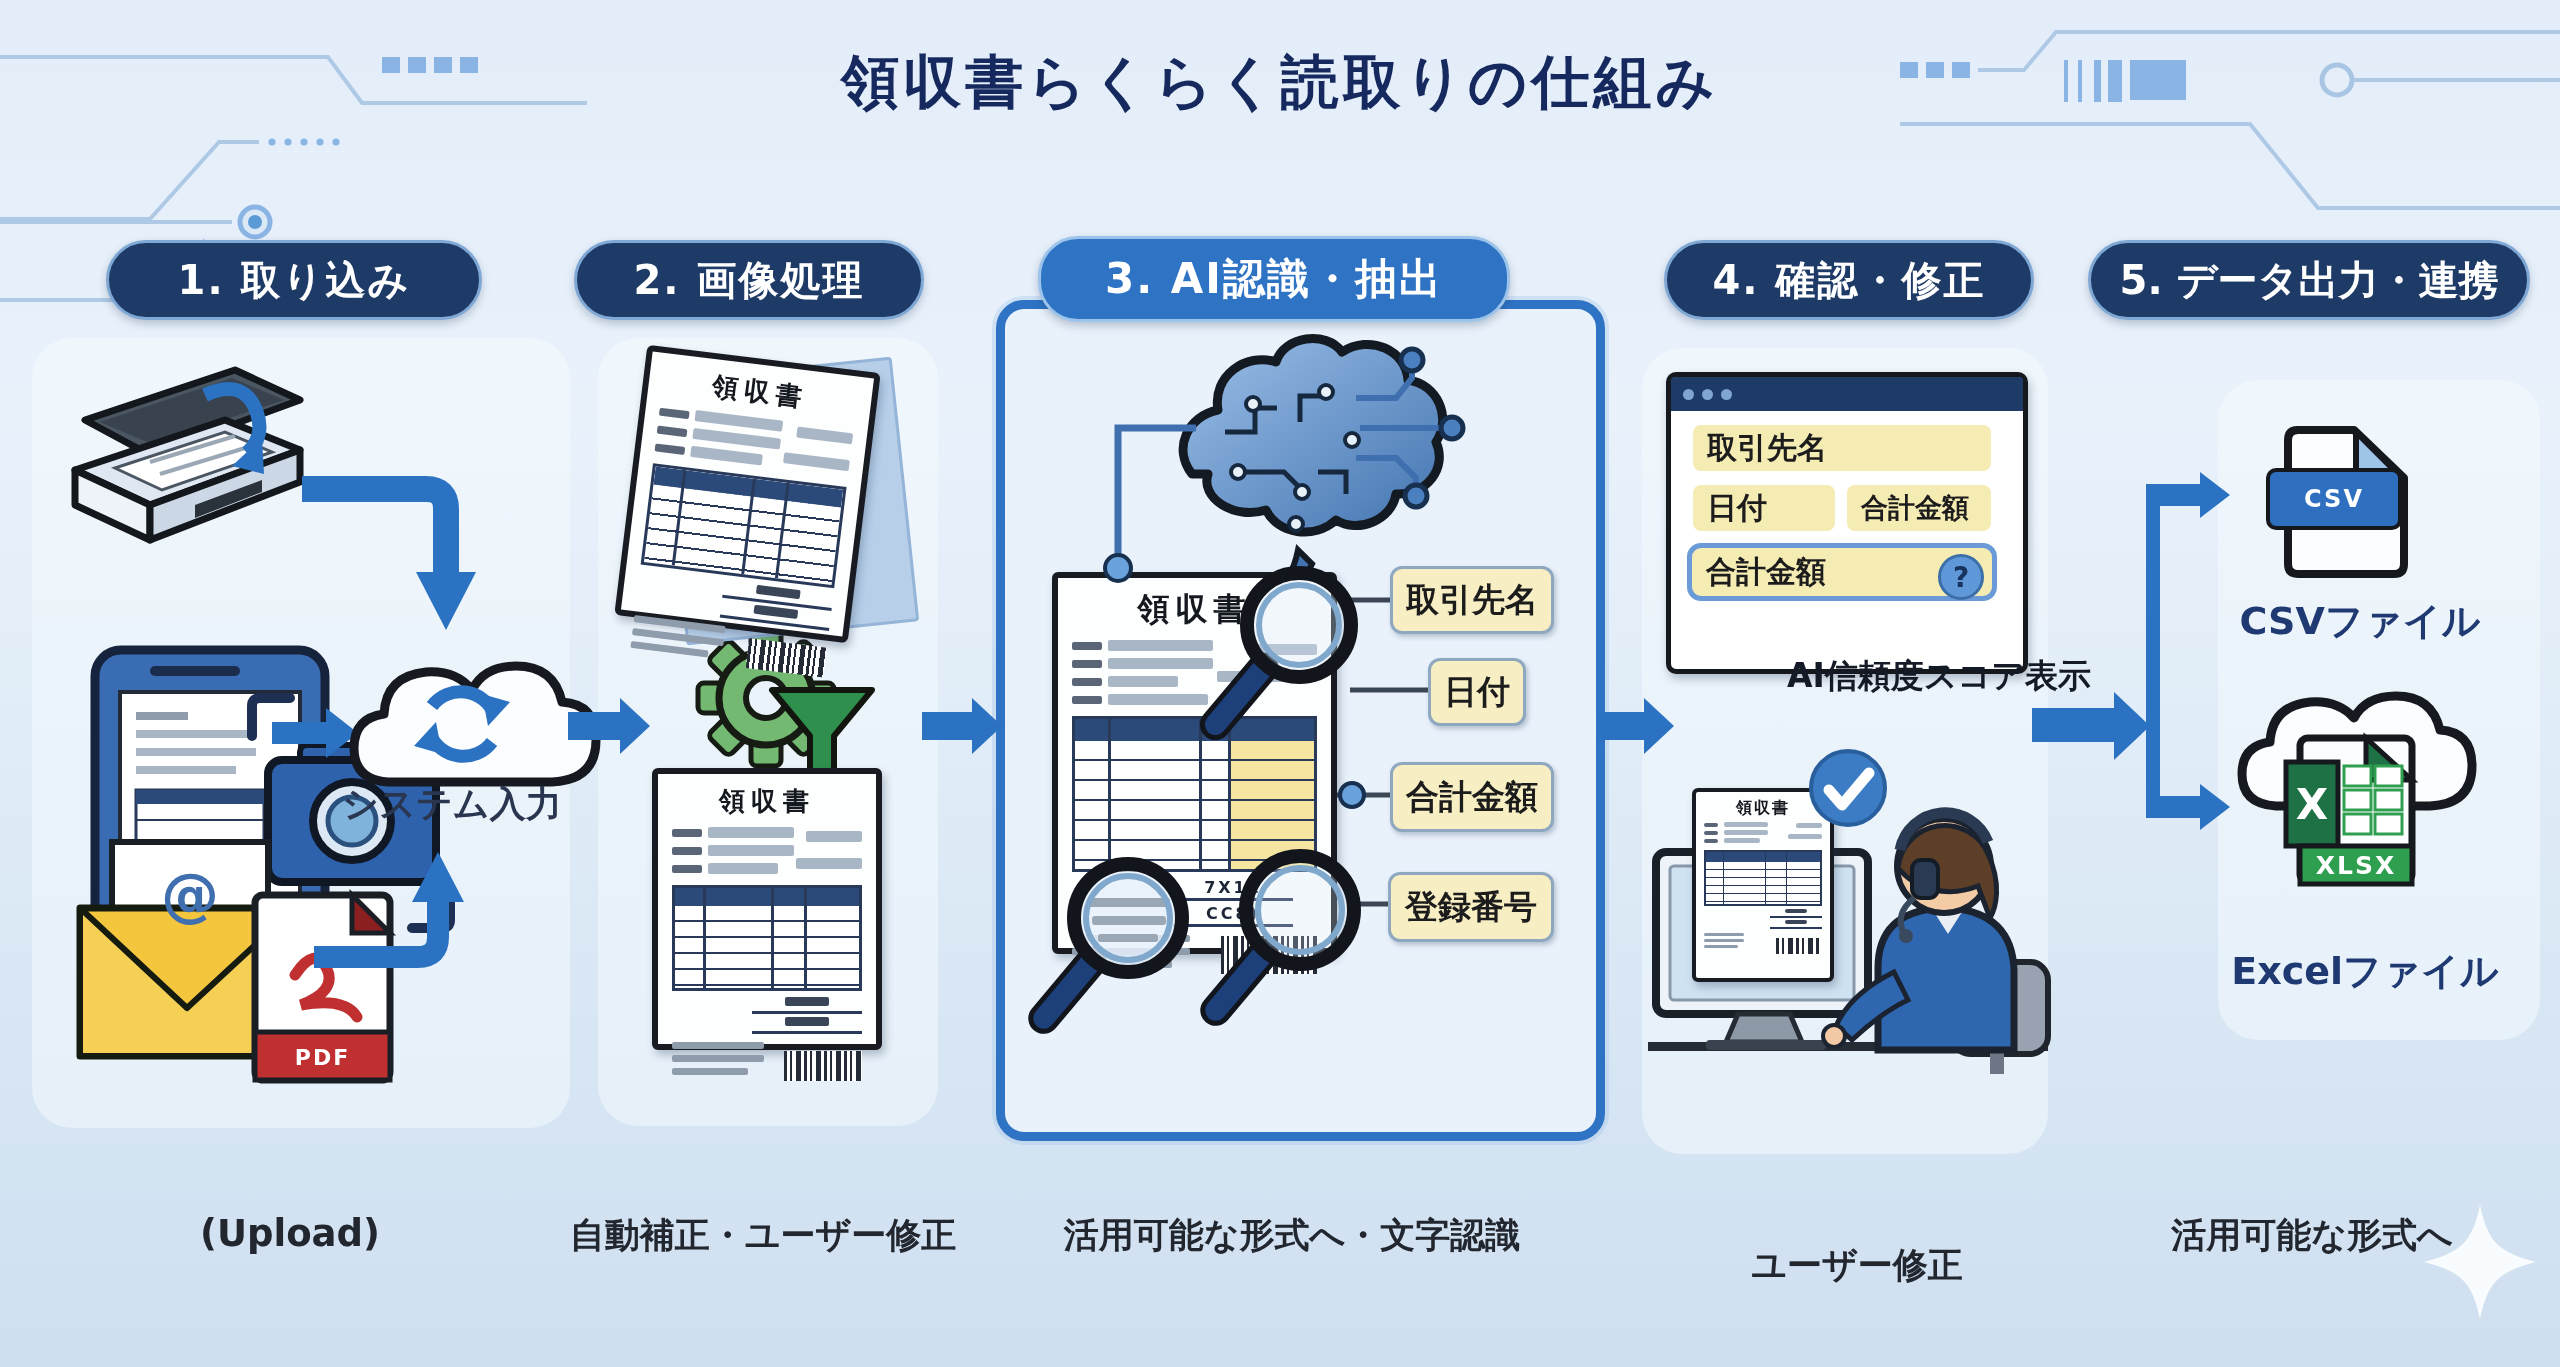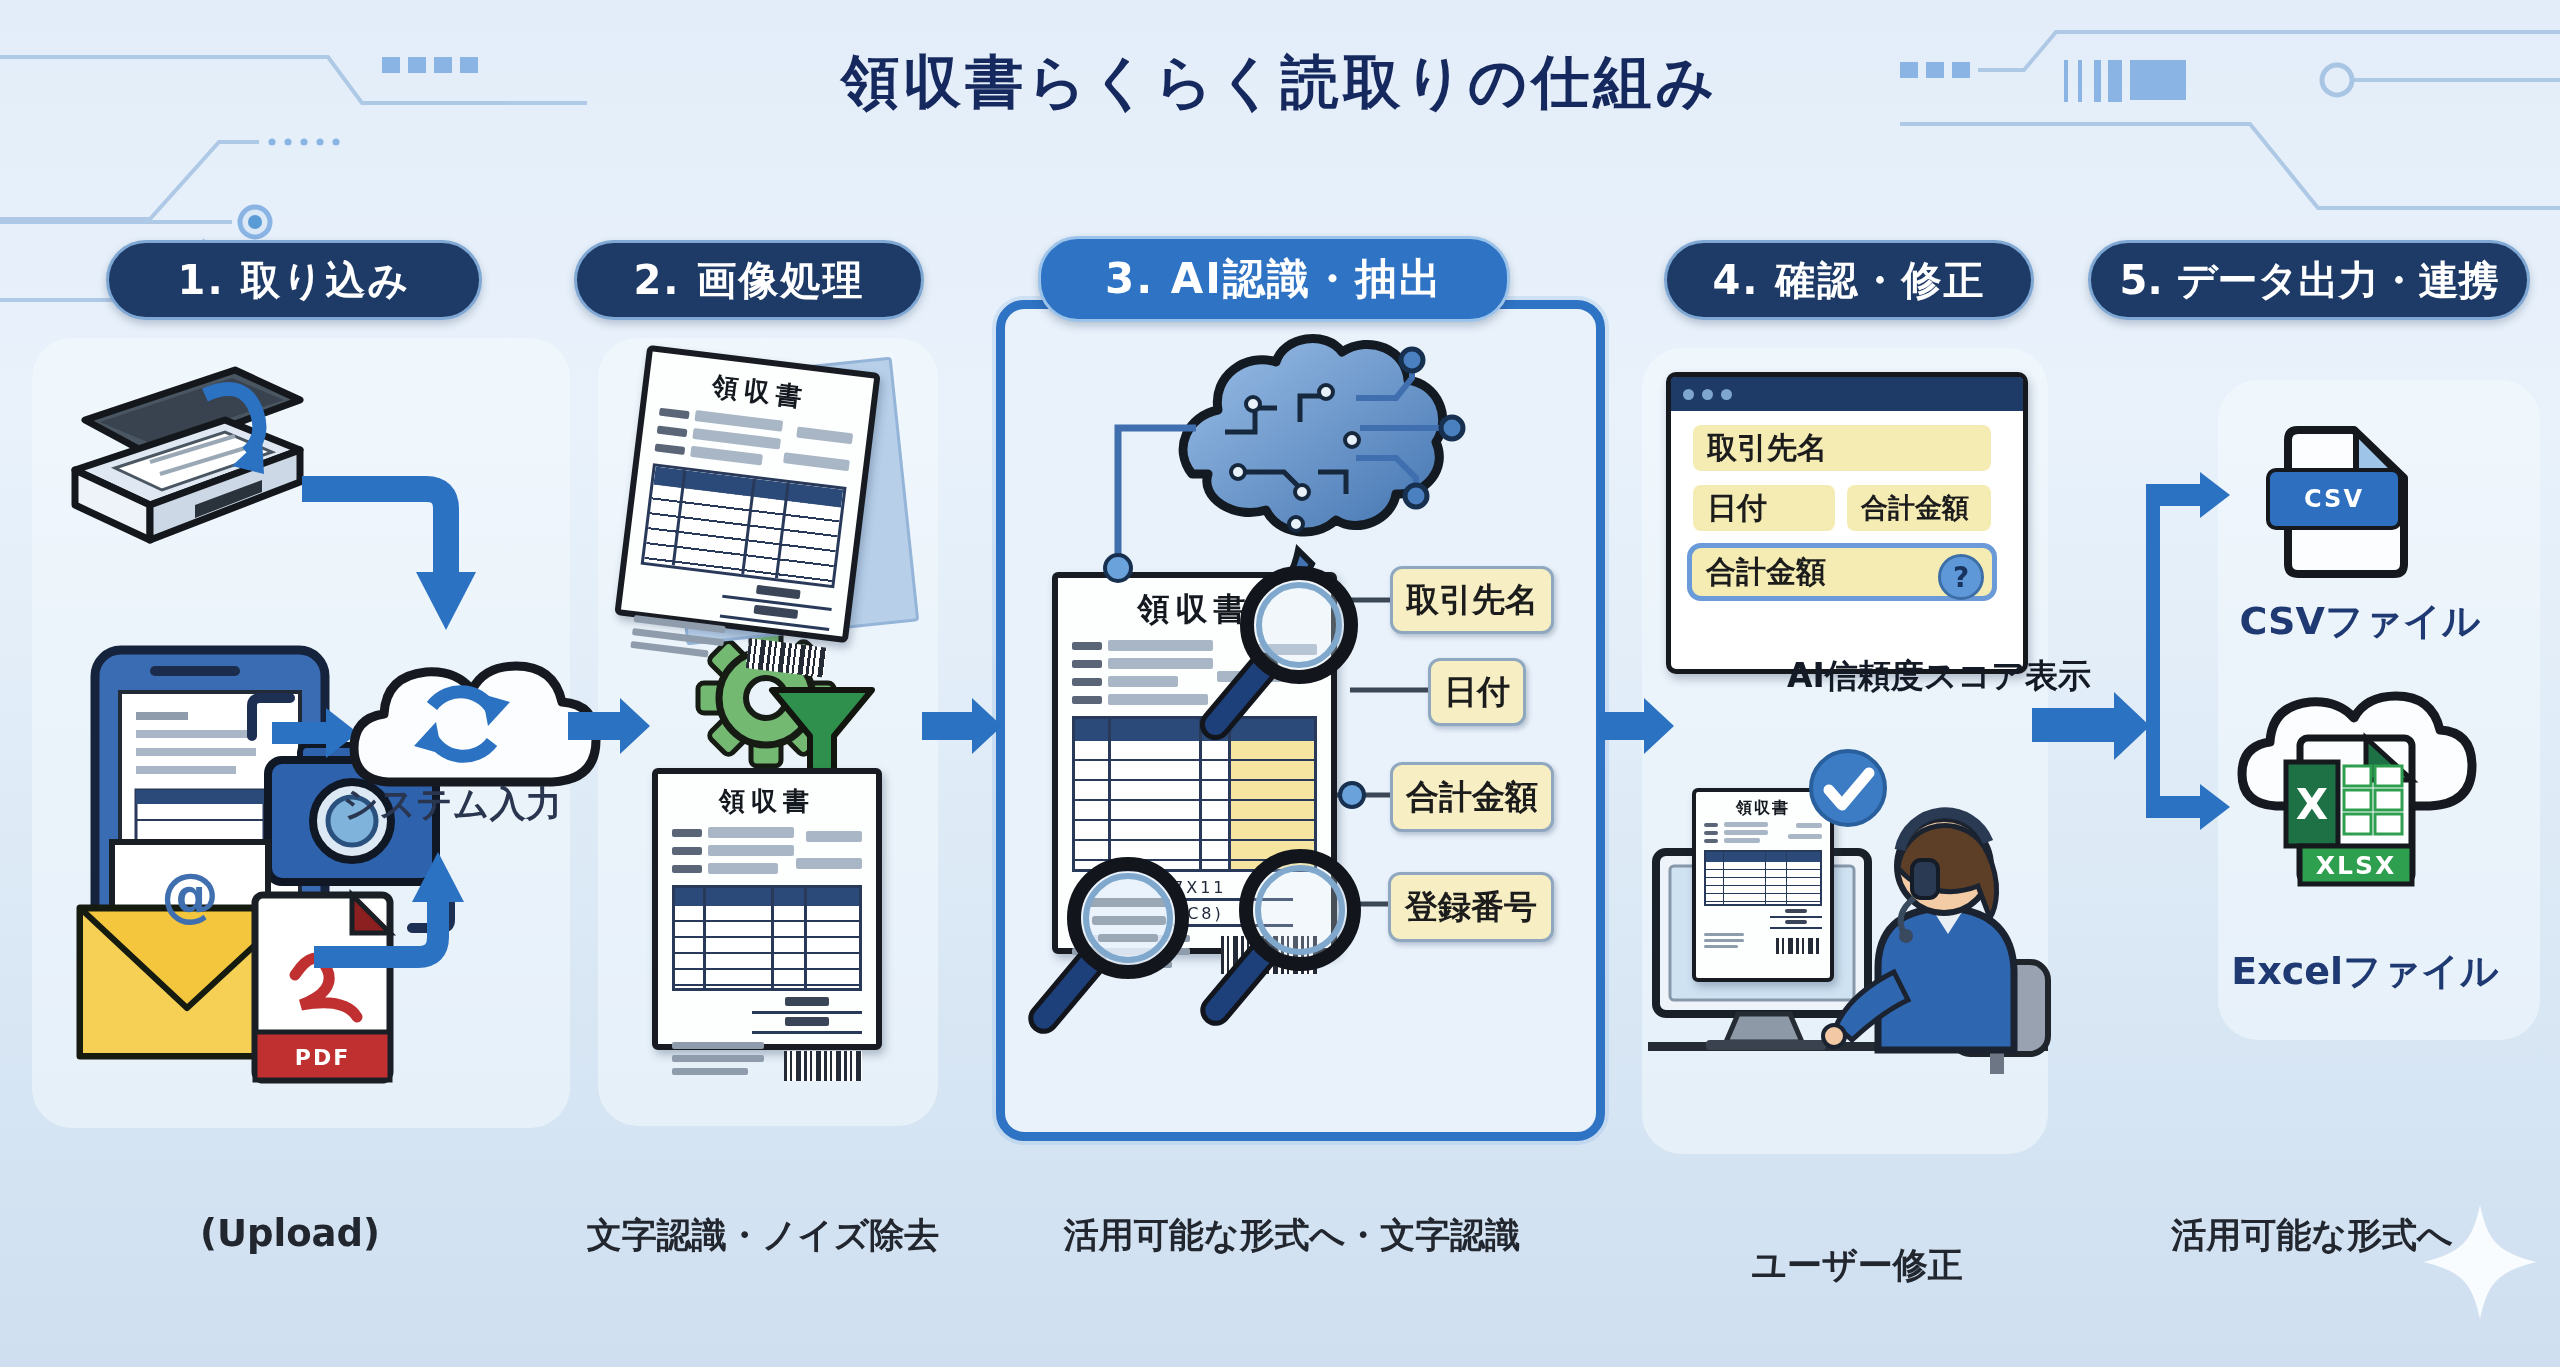--- a/index.html
+++ b/index.html
@@ -38,22 +38,22 @@
   .r-key{width:30px;height:8px;background:#5a6577;border-radius:2px;flex:none;}
   .r-bar{height:11px;background:#a9b6c6;border-radius:2px;}
   .r-info-right{display:flex;flex-direction:column;align-items:flex-end;gap:16px;padding-top:4px;}
   .r-table{position:relative;border:3px solid #28395a;background:#fff;margin-top:4px;overflow:hidden;}
   .r-thead{position:absolute;top:0;left:0;right:0;height:22px;background:#2b4a7a;}
   .r-yellow{position:absolute;top:22px;right:0;width:36%;bottom:0;background:rgba(244,226,150,.9);}
   .r-rows{position:absolute;top:22px;left:0;right:0;bottom:0;
     background:repeating-linear-gradient(180deg,transparent 0 18px,#28395a 18px 20px);}
   .r-v{position:absolute;top:0;bottom:0;width:3px;background:#28395a;}
   .r-totals{display:flex;flex-direction:column;align-items:flex-end;margin-top:6px;gap:3px;}
-  .r-total-line{font-size:16px;font-weight:normal;color:#1d2738;letter-spacing:3px;border-bottom:3px solid #28395a;
-    width:120px;text-align:left;padding-bottom:1px;}
+  .r-total-line{font-size:16px;font-weight:bold;color:#1d2738;letter-spacing:3px;border-bottom:3px solid #28395a;
+    width:120px;text-align:center;padding-bottom:1px;}
   .r-total-bar{width:110px;border-bottom:3px solid #28395a;height:14px;display:flex;justify-content:center;}
   .r-total-bar i{display:block;width:44px;height:9px;background:#3a4557;border-radius:2px;}
   .r-bottom{display:flex;justify-content:space-between;align-items:flex-end;margin-top:8px;}
   .r-lines div{height:7px;background:#8f9cab;border-radius:2px;margin-bottom:6px;}
   .r-barcode{background:repeating-linear-gradient(90deg,#252b36 0 3px,#fff 3px 6px,#252b36 6px 8px,#fff 8px 12px,#252b36 12px 17px,#fff 17px 20px);}
   .backpage{position:absolute;z-index:2;background:#b7cfe9;border:3px solid #94b4d8;border-radius:4px;}
   svg{position:absolute;left:0;top:0;}
   .icn-txt{position:absolute;z-index:3;font-weight:bold;text-align:center;display:flex;align-items:center;justify-content:center;}
 </style>
 </head>
@@ -544,21 +544,21 @@
     </div>
   </div>
 
   <div class="icn-txt" style="left:2266px;top:468px;width:128px;height:54px;background:#2e6fc0;border:4px solid #15181d;border-radius:10px;font-size:24px;color:#fff;letter-spacing:2px;z-index:3">CSV</div>
   <div class="navy-label" style="left:2210px;top:596px;width:300px;font-size:38px;color:#1f3a72">CSVファイル</div>
   <div class="icn-txt" style="left:2286px;top:766px;width:52px;height:76px;font-size:42px;color:#fff">X</div>
   <div class="icn-txt" style="left:2300px;top:848px;width:112px;height:34px;font-size:25px;color:#fff;letter-spacing:2px">XLSX</div>
   <div class="navy-label" style="left:2200px;top:946px;width:330px;font-size:38px;color:#1f3a72">Excelファイル</div>
 
   <div class="caption" style="left:140px;top:1212px;width:300px;font-size:37px">(Upload)</div>
-  <div class="caption" style="left:543px;top:1212px;width:440px">文字認識・ノイズ除去</div>
+  <div class="caption" style="left:543px;top:1212px;width:440px">自動補正・ユーザー修正</div>
   <div class="caption" style="left:1062px;top:1212px;width:460px">活用可能な形式へ・文字認識</div>
   <div class="caption" style="left:1657px;top:1242px;width:400px">ユーザー修正</div>
   <div class="caption" style="left:2102px;top:1212px;width:420px">活用可能な形式へ</div>
 
   <svg class="z4" width="2560" height="1367" viewBox="0 0 2560 1367" style="pointer-events:none">
 
     <circle cx="1118" cy="568" r="13" fill="#6aa3dc" stroke="#17304f" stroke-width="4"></circle>
     <circle cx="1352" cy="795" r="12" fill="#6aa3dc" stroke="#17304f" stroke-width="4"></circle>
 
     <g>

